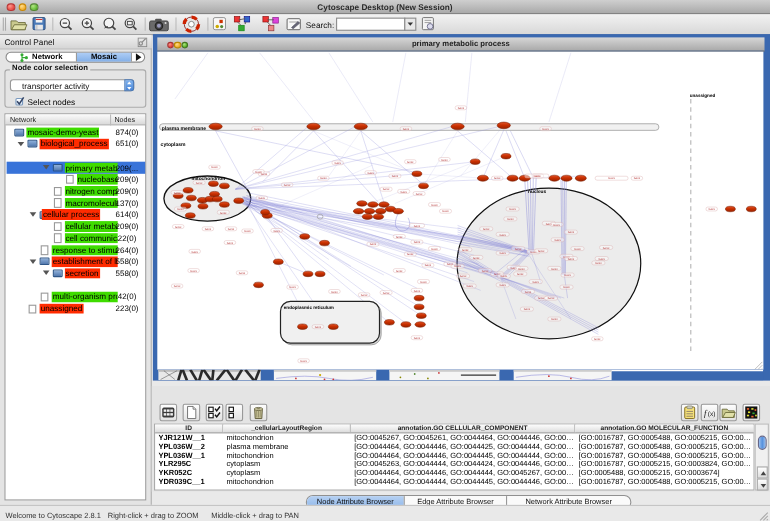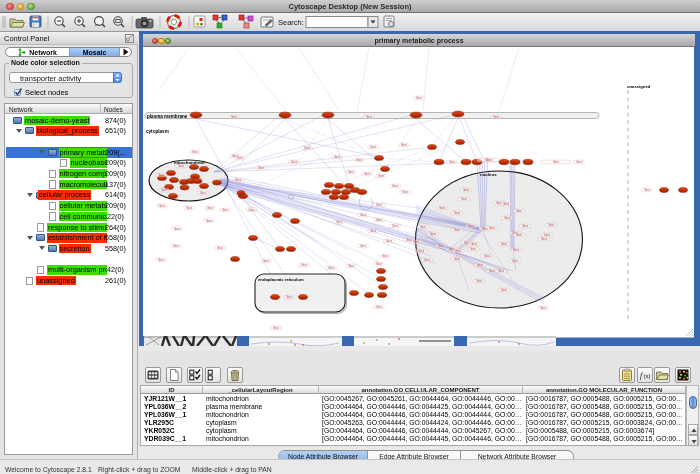--- a/index.html
+++ b/index.html
@@ -284,21 +284,21 @@
             <span class="cnt">558(0)</span>
           </div>
           <div class="trow abs " style="top:149.8px">
             <span class="abs file" style="left:31px"></span>
             <span class="lbl grn" style="left:41px;max-width:60px">multi-organism pro</span>
             <span class="cnt">42(0)</span>
           </div>
           <div class="trow abs " style="top:160.5px">
             <span class="abs file" style="left:20px"></span>
             <span class="lbl red" style="left:30px;max-width:71px">unassigned</span>
-            <span class="cnt">261(0)</span>
+            <span class="cnt">223(0)</span>
           </div>
         </div>
   </div>
 </div>
 
 <div id="frame" class="abs">
   <div id="iframe-title" class="abs">
     <div class="abs tl" style="left:8.5px;background:radial-gradient(circle at 35% 30%,#ff9a91,#e8463c 60%,#b22);border:0.5px solid #a33;"></div>
     <div class="abs tl" style="left:15px;background:radial-gradient(circle at 35% 30%,#ffe092,#f0b030 60%,#c80);border:0.5px solid #b80;"></div>
     <div class="abs tl" style="left:21.5px;background:radial-gradient(circle at 35% 30%,#b6e986,#62bb34 60%,#380);border:0.5px solid #472;"></div>

